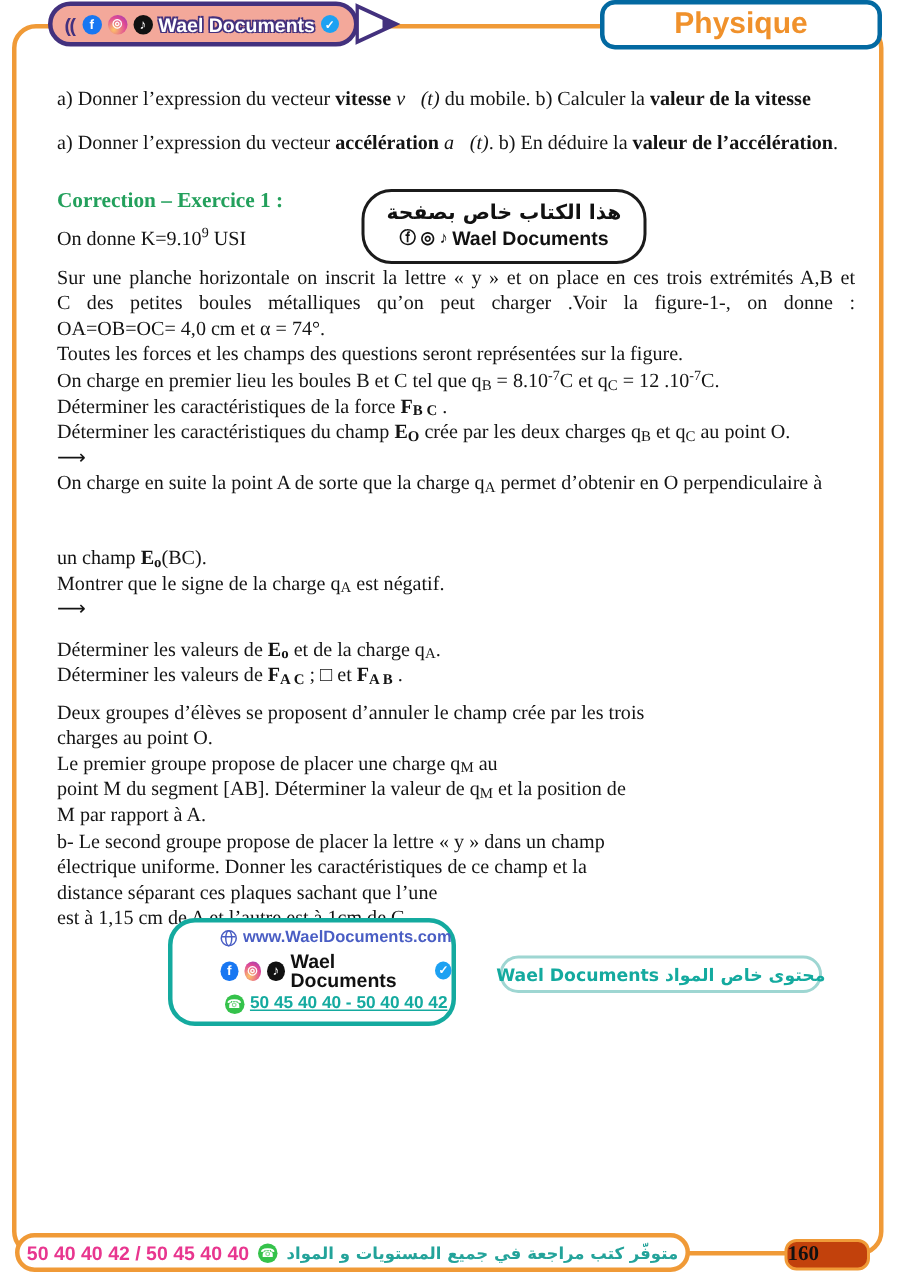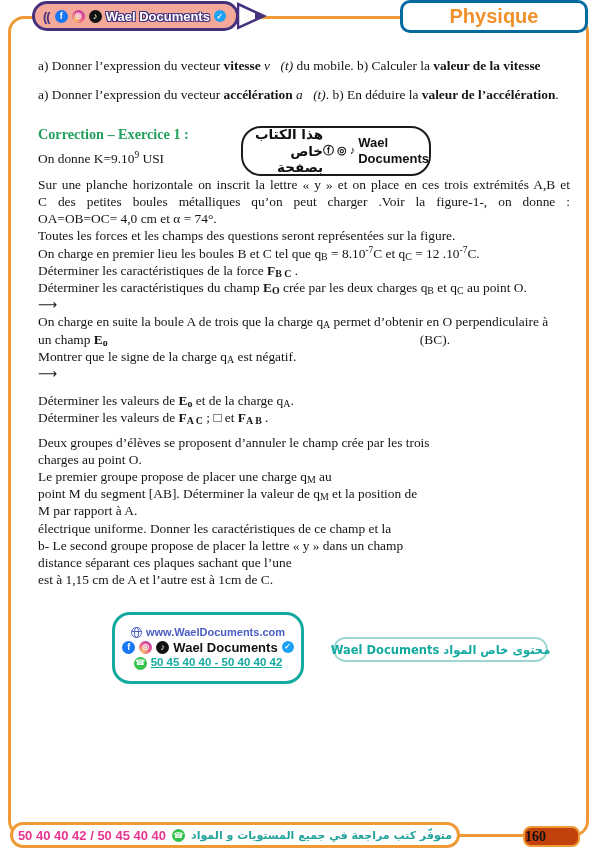--- a/index.html
+++ b/index.html
@@ -27,44 +27,44 @@
 
   
   .subject-box{position:absolute;left:400px;top:0px;width:188px;height:33px;background:#fff;
     border:3px solid #0369a1;border-radius:10px;box-sizing:border-box;z-index:3;
     display:flex;align-items:center;justify-content:center;}
   .subject-box span{color:#F0912B;font-weight:bold;font-size:20px;}
 
   
   .stamp{position:absolute;left:241px;top:126px;width:190px;height:50px;border:2.5px solid #1b1b1b;
     border-radius:20px;box-sizing:border-box;background:#fff;z-index:2;
-    display:flex;flex-direction:row;align-items:center;justify-content:center;line-height:1.25;}
+    display:flex;flex-direction:column;align-items:center;justify-content:center;line-height:1.25;}
   .stamp .ar{font-family:"DejaVu Sans",sans-serif;font-weight:bold;font-size:13.5px;color:#111;direction:rtl;}
   .stamp .latin{font-weight:bold;font-size:13px;color:#111;display:flex;align-items:center;gap:3px;}
   .stamp .glyph{font-size:11px;}
 
   
   .doc-text{position:absolute;left:38px;top:57px;width:532px;color:#141414;
     font-family:"Liberation Serif",serif;font-size:13.4px;line-height:17.2px;}
   .doc-line{white-space:nowrap;}
   .doc-line .b{font-weight:bold;}
   .doc-line .i{font-style:italic;}
   .doc-line .sub{font-size:0.74em;vertical-align:-0.2em;line-height:0;}
   .doc-line .sup{font-size:0.7em;vertical-align:0.5em;line-height:0;}
   .heading{color:#23A05C;font-weight:bold;font-size:14.2px;}
   .jfull{white-space:normal;text-align:justify;text-align-last:justify;}
-  .split{display:flex;justify-content:space-between;width:412px;}
+  .split{display:flex;justify-content:flex-start;width:412px;margin-top:32px;}
   .mt6{margin-top:6px;}.mt7{margin-top:7px;}.mt9{margin-top:9px;}
   .mt10{margin-top:10px;}.mt12{margin-top:12px;}.mt23{margin-top:23px;}
 
   
   .contact-card{position:absolute;left:112px;top:612px;width:192px;height:72px;
     border:3px solid #14AA9F;border-radius:18px;box-sizing:border-box;background:#fff;
     display:flex;flex-direction:column;align-items:center;justify-content:center;gap:3px;}
-  .cc-row{display:flex;align-items:center;gap:4px;line-height:1;}
+  .cc-row{display:flex;align-items:center;gap:4px;line-height:1;padding-left:32px;}
   .cc-web{color:#4A5EC4;font-weight:bold;font-size:11px;}
   .cc-brand{color:#111;font-weight:bold;font-size:13px;}
   .cc-phone{color:#14AA9F;font-weight:bold;font-size:11.5px;text-decoration:underline;}
   .globe{position:relative;width:11px;height:11px;border:1.5px solid #4A5EC4;border-radius:50%;box-sizing:border-box;display:inline-block;}
   .globe::before{content:"";position:absolute;left:0;right:0;top:3px;border-top:1px solid #4A5EC4;}
   .globe::after{content:"";position:absolute;left:2.5px;top:-1px;width:3px;height:9px;border:1px solid #4A5EC4;border-radius:50%;}
   .wa{display:inline-flex;align-items:center;justify-content:center;width:13px;height:13px;border-radius:50%;
     background:#35C24B;color:#fff;font-size:8px;}
 
   
@@ -123,36 +123,36 @@
     <div class="doc-line mt23 heading"><span>Correction – Exercice 1 :</span></div>
     <div class="doc-line mt6"><span>On donne K=9.10</span><span class="sup">9</span><span> USI</span></div>
     <div class="doc-line mt9 jfull"><span>Sur une planche horizontale on inscrit la lettre « y » et on place en ces trois extrémités A,B et</span></div>
     <div class="doc-line jfull"><span>C des petites boules métalliques qu’on peut charger .Voir la figure-1-, on donne :</span></div>
     <div class="doc-line"><span>OA=OB=OC= 4,0 cm et  α = 74°.</span></div>
     <div class="doc-line"><span>Toutes les forces et les champs des questions seront représentées sur la figure.</span></div>
     <div class="doc-line"><span>On charge en premier lieu les boules B et C  tel que  q</span><span class="sub">B</span><span> = 8.10</span><span class="sup">-7</span><span>C  et q</span><span class="sub">C</span><span> = 12 .10</span><span class="sup">-7</span><span>C.</span></div>
     <div class="doc-line"><span>Déterminer les caractéristiques de la force </span><span class="b">F</span><span class="b sub">B C</span><span> .</span></div>
     <div class="doc-line"><span>Déterminer les caractéristiques du champ  </span><span class="b">E</span><span class="b sub">O</span><span> crée par les deux charges q</span><span class="sub">B</span><span> et q</span><span class="sub">C</span><span>  au point O.</span></div>
     <div class="doc-line"><span>⟶</span></div>
-    <div class="doc-line"><span>On charge en suite la boule A de trois que la charge q</span><span class="sub">A</span><span>  permet d’obtenir en O perpendiculaire à</span></div>
+    <div class="doc-line"><span>On charge en suite la point A de sorte que la charge q</span><span class="sub">A</span><span>  permet d’obtenir en O perpendiculaire à</span></div>
     <div class="doc-line split">
       <span><span>un champ  </span><span class="b">E</span><span class="b sub">o</span></span>
       <span><span>(BC).</span></span>
     </div>
     <div class="doc-line"><span>Montrer que le signe de la charge q</span><span class="sub">A</span><span> est négatif.</span></div>
     <div class="doc-line"><span>⟶</span></div>
     <div class="doc-line mt10"><span>Déterminer les valeurs de  </span><span class="b">E</span><span class="b sub">o</span><span> et de la charge q</span><span class="sub">A</span><span>.</span></div>
     <div class="doc-line"><span>Déterminer les valeurs de </span><span class="b">F</span><span class="b sub">A C</span><span> ; □ et </span><span class="b">F</span><span class="b sub">A B</span><span> .</span></div>
     <div class="doc-line mt7"><span>Deux groupes d’élèves se proposent d’annuler le champ crée par les trois</span></div>
     <div class="doc-line"><span>charges  au point O.</span></div>
     <div class="doc-line"><span>Le premier groupe propose de placer une charge q</span><span class="sub">M</span><span> au</span></div>
     <div class="doc-line"><span>point  M du segment [AB]. Déterminer la valeur de q</span><span class="sub">M</span><span> et la position de</span></div>
     <div class="doc-line"><span>M par rapport à A.</span></div>
+    <div class="doc-line"><span>b-  Le second groupe propose de placer la lettre « y » dans un champ</span></div>
     <div class="doc-line"><span>électrique  uniforme. Donner les caractéristiques de ce champ et la</span></div>
-    <div class="doc-line"><span>b-  Le second groupe propose de placer la lettre « y » dans un champ</span></div>
     <div class="doc-line"><span>distance séparant ces  plaques  sachant que l’une</span></div>
     <div class="doc-line"><span>est à 1,15 cm de A et l’autre est à 1cm de C.</span></div>
   </div>
 
 <div class="contact-card">
   <div class="cc-row">
     <span class="globe"></span>
     <span class="cc-web">www.WaelDocuments.com</span>
   </div>
   <div class="cc-row">

